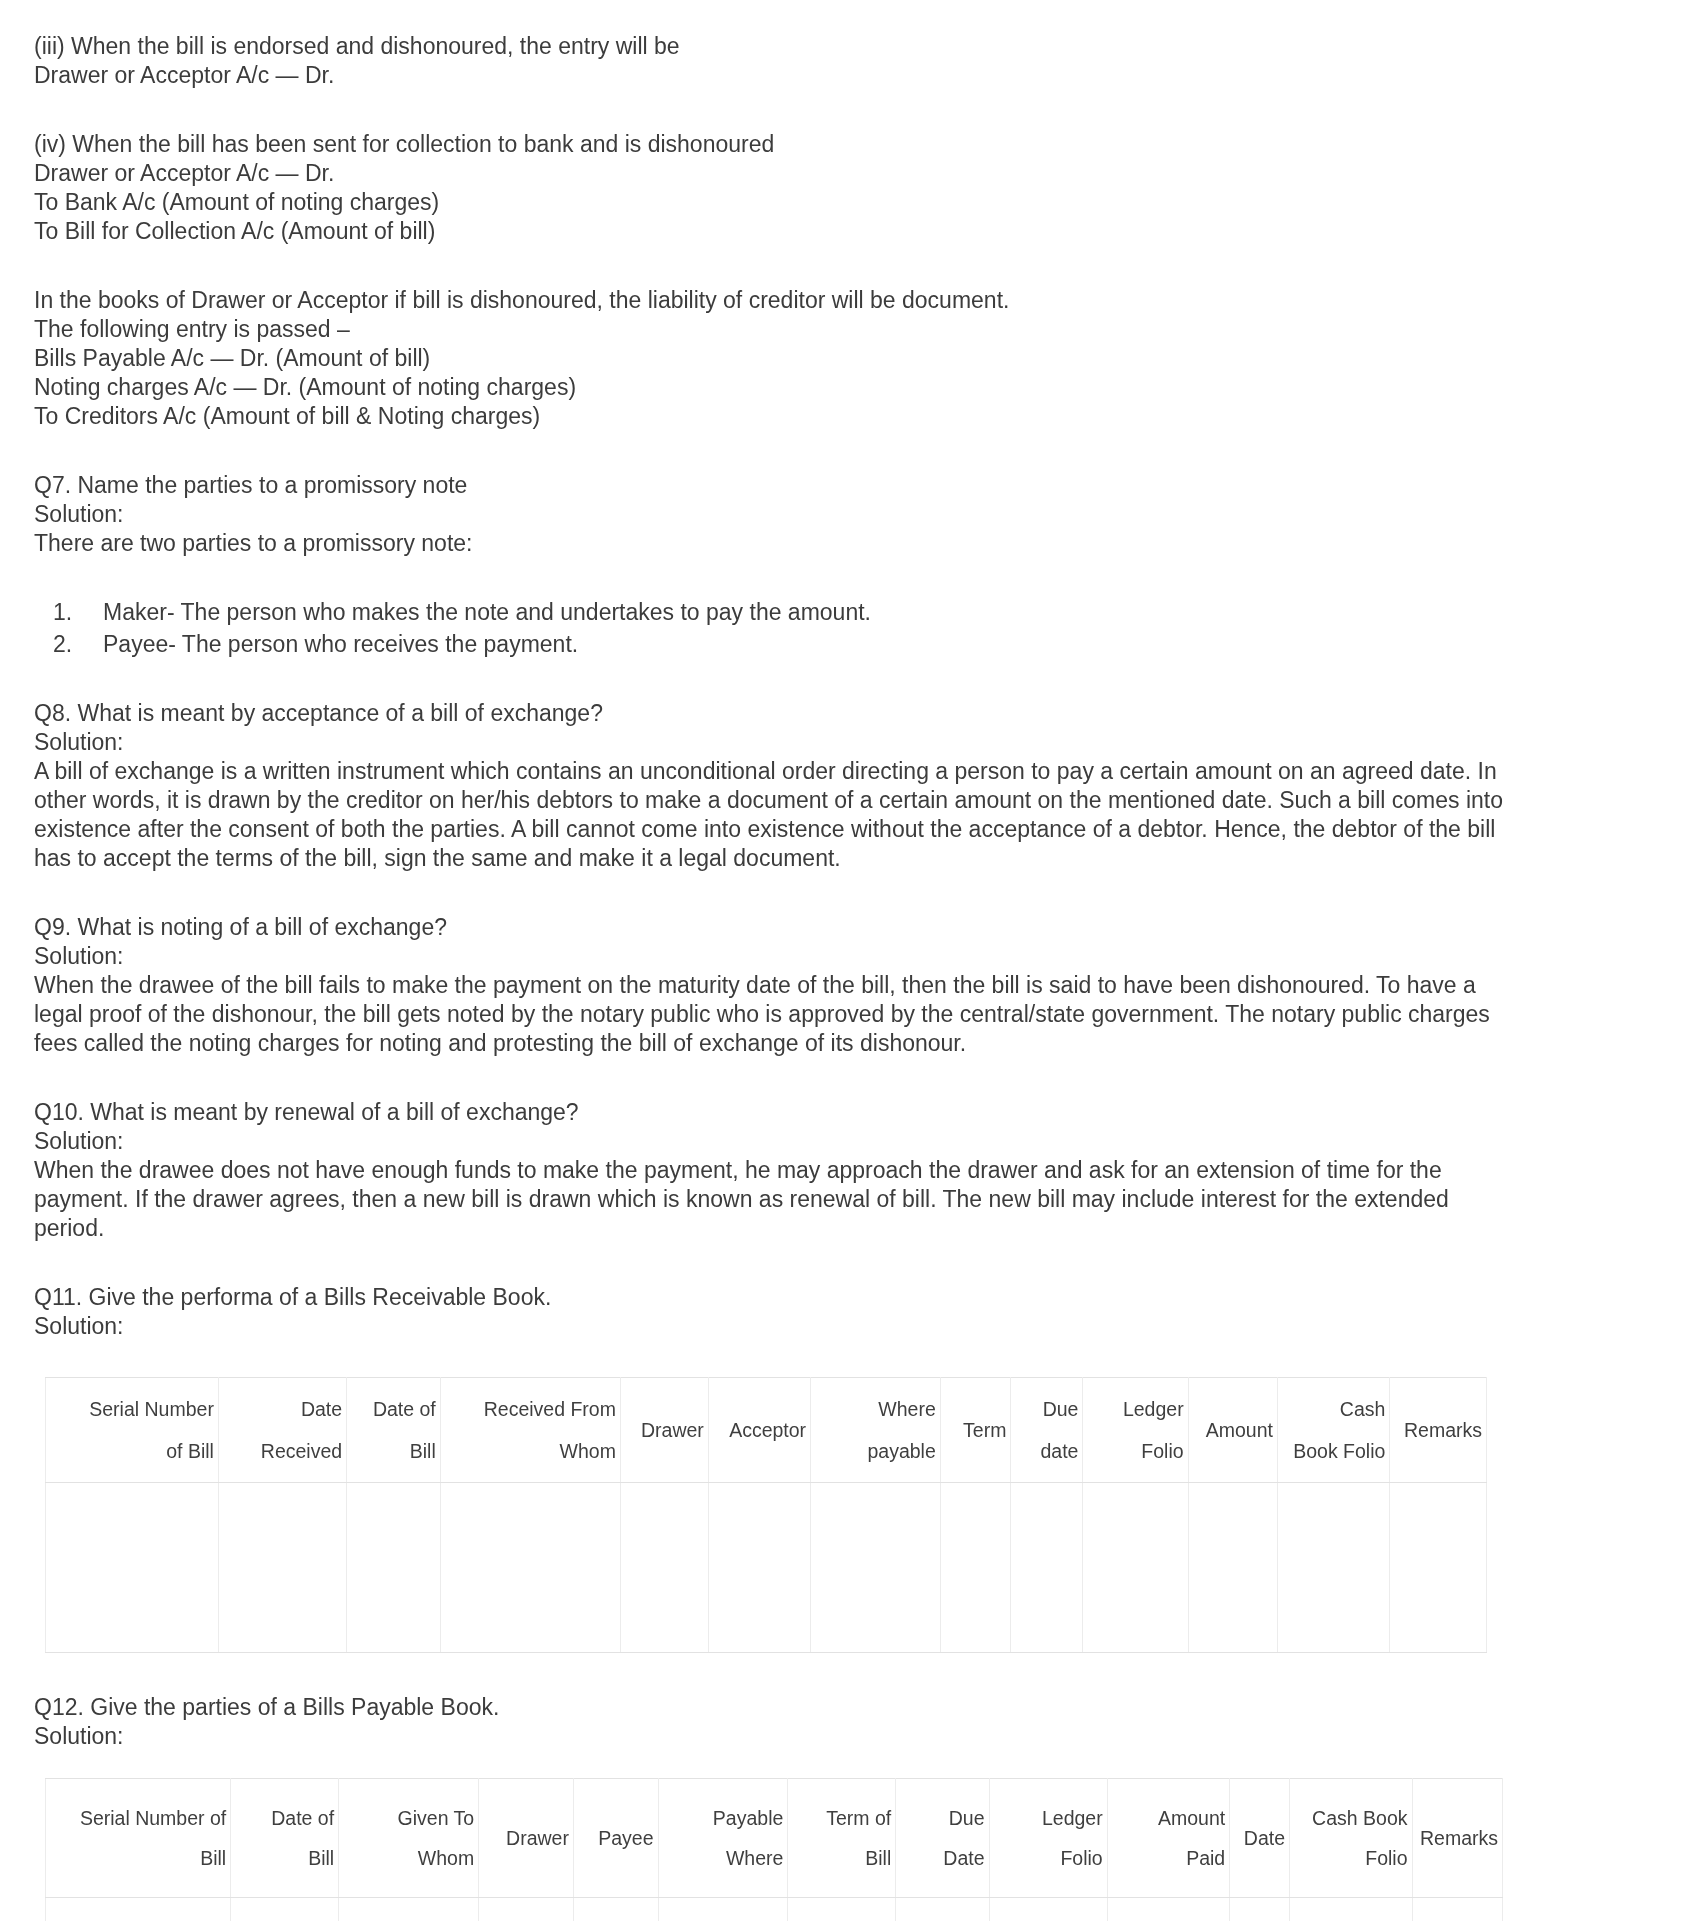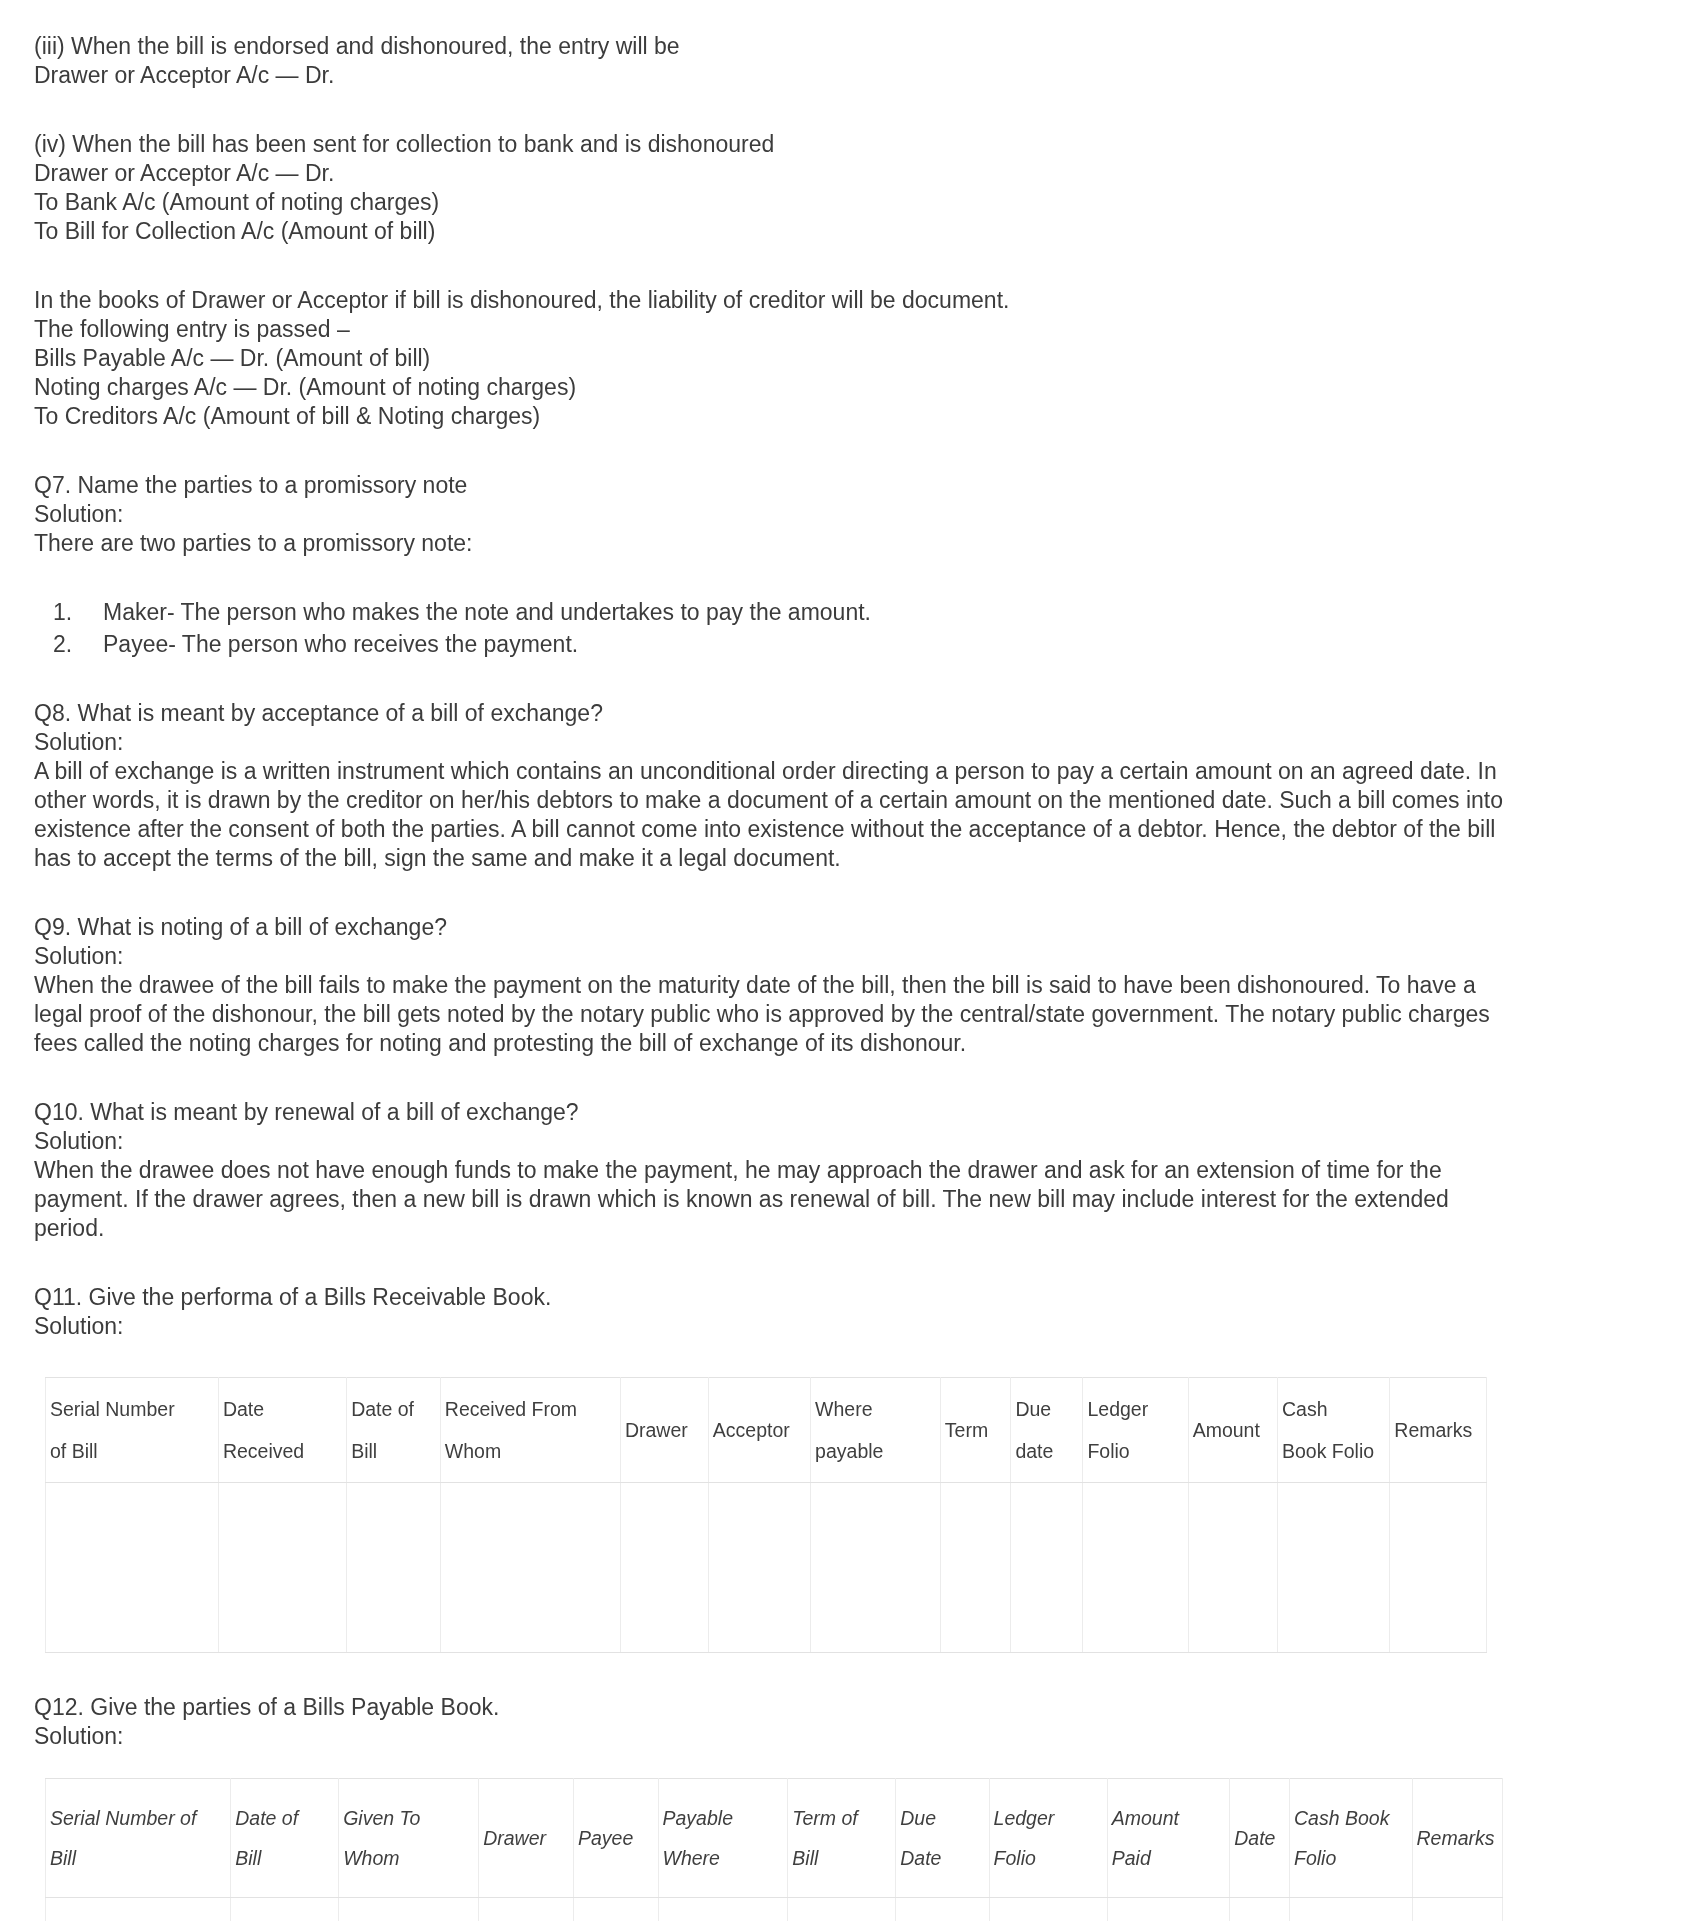--- a/index.html
+++ b/index.html
@@ -34,30 +34,30 @@
   .doc-table {
     border-collapse: collapse;
     table-layout: fixed;
     font-size: 19.5px;
     color: var(--th-color, #3f3f3f);
   }
   .t1 { width: 1442px; margin: 36px 0 0 11px; }
   .t2 { width: 1458px; margin: 27px 0 0 11px; }
   .doc-table th {
     font-weight: 400;
-    text-align: left;
+    text-align: right;
     vertical-align: middle;
     height: 104px;
     padding: 0 4px;
     border: 1px solid var(--border-v, #ececec);
     border-top-color: var(--border-h, #e7e7e7);
     border-bottom-color: var(--border-h, #e2e2e2);
     overflow: hidden;
   }
-  .t2 th { height: 118px; font-style: italic; }
+  .t2 th { height: 118px; }
   .th-line { line-height: 42px; white-space: nowrap; }
   .t2 .th-line { line-height: 40px; }
   .doc-table td {
     height: 167px;
     border: 1px solid var(--border-v, #ececec);
     border-bottom-color: var(--border-h, #e7e7e7);
   }
 </style>
 </head>
 <body>

